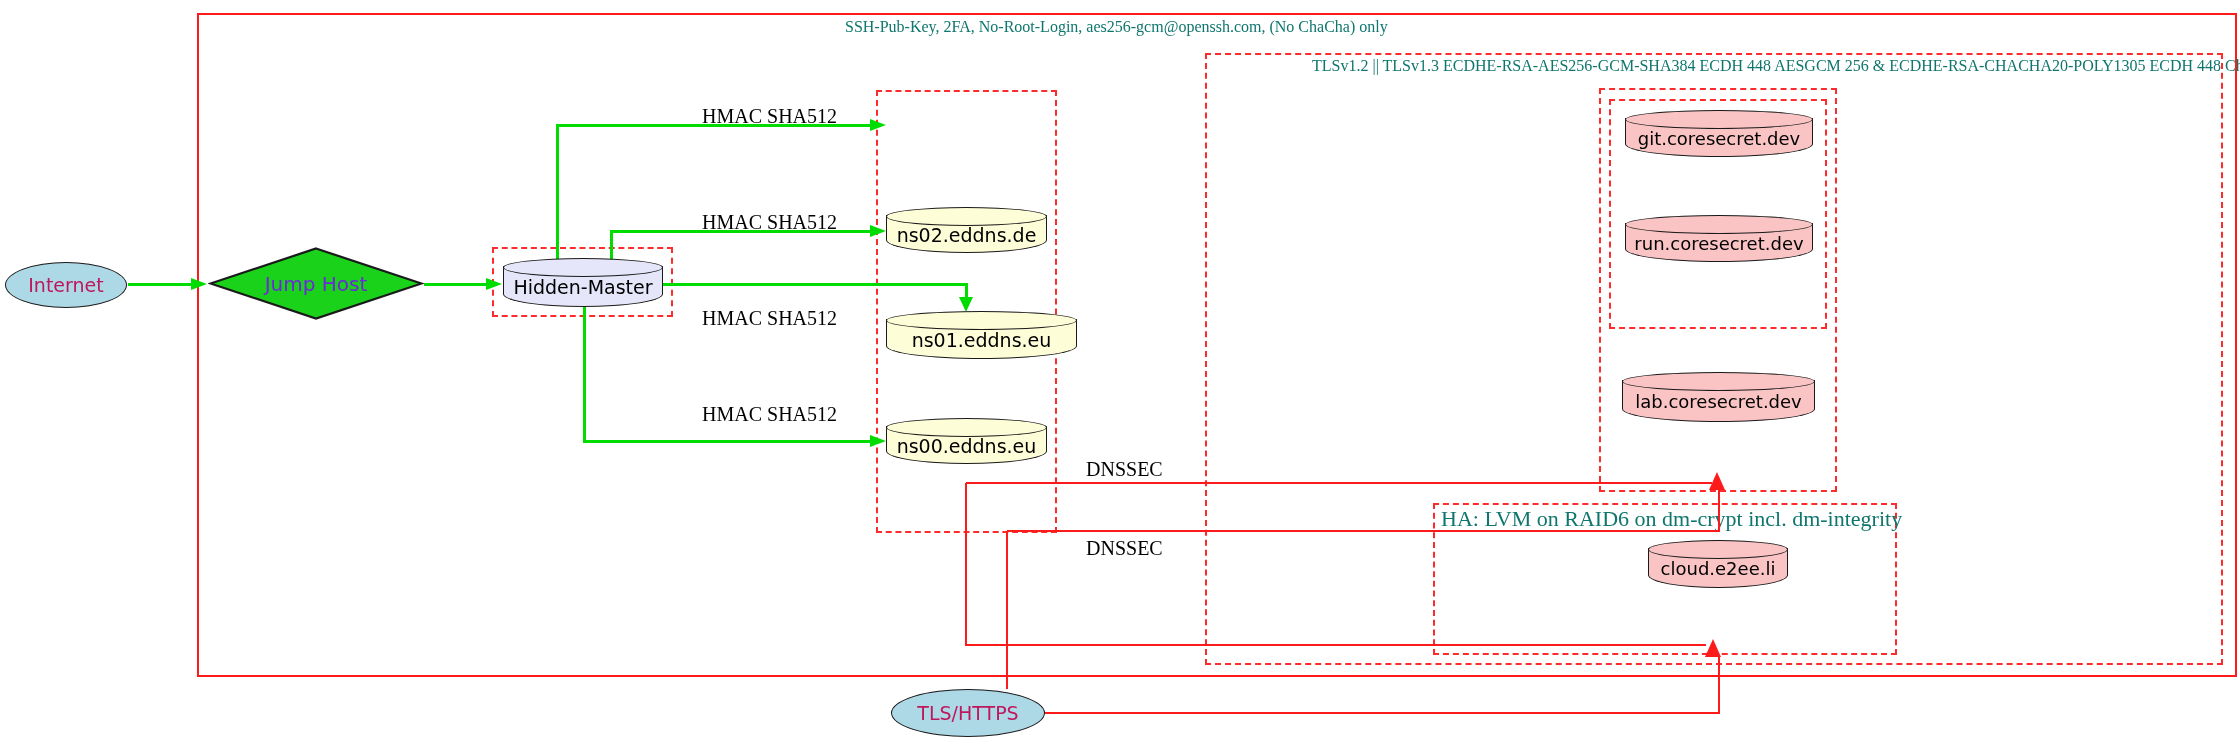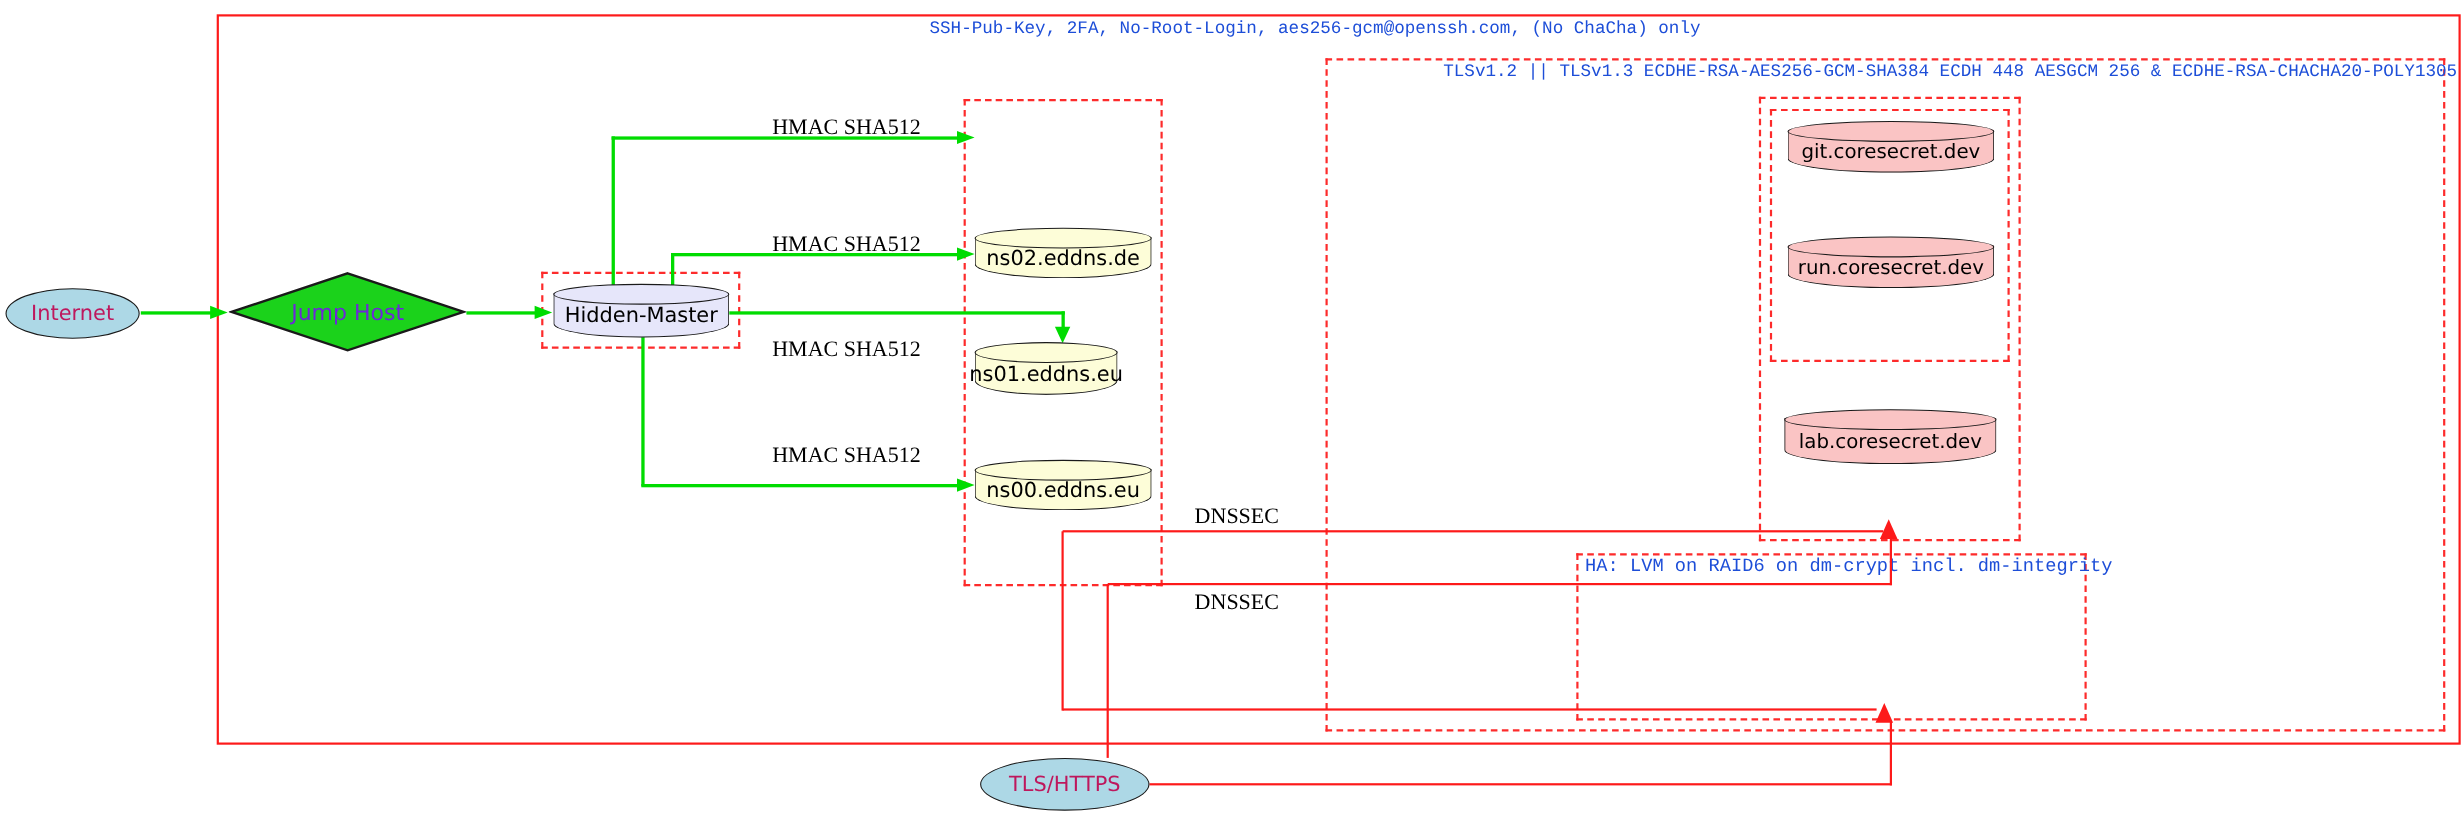--- a/index.html
+++ b/index.html
@@ -3,22 +3,22 @@
 <meta charset="utf-8">
 <style>
   html,body{margin:0;padding:0;background:#ffffff;}
   .canvas{position:relative;width:2240px;height:744px;background:#ffffff;overflow:hidden;
           font-family:"DejaVu Sans","Liberation Sans",sans-serif;}
   
   .box{position:absolute;box-sizing:border-box;}
   .box.solid{border:2px solid #fd1a1a;}
   .box.dashed{border:2px dashed #fd2b2b;}
   
-  .clabel{position:absolute;font-family:Liberation Mono, monospace;
-          color:#1d4ed8;white-space:nowrap;font-size:16px;line-height:1.1;}
+  .clabel{position:absolute;font-family:Liberation Serif, serif;
+          color:#0f766e;white-space:nowrap;font-size:16px;line-height:1.1;}
   .elabel{position:absolute;font-family:"Liberation Serif","DejaVu Serif",serif;
           color:#000;white-space:nowrap;font-size:20px;line-height:1;}
   
   .hl,.vl{position:absolute;}
   .green{background:#00dc00;}
   .red{background:#fd1a1a;}
   .hl.green{height:3px;} .vl.green{width:3px;}
   .hl.red{height:2px;}  .vl.red{width:2px;}
   .arr{position:absolute;width:0;height:0;}
   .arr.right-green{border-top:6px solid transparent;border-bottom:6px solid transparent;border-left:16px solid #00dc00;}
@@ -52,21 +52,21 @@
   <div class="box solid" style="left:197px;top:13px;width:2040px;height:664px;"></div>
   <div class="box dashed" style="left:1205px;top:53px;width:1018px;height:612px;"></div>
   <div class="box dashed" style="left:876px;top:90px;width:181px;height:443px;"></div>
   <div class="box dashed" style="left:1599px;top:88px;width:238px;height:404px;"></div>
   <div class="box dashed" style="left:1609px;top:99px;width:218px;height:230px;"></div>
   <div class="box dashed" style="left:1433px;top:503px;width:464px;height:152px;"></div>
   <div class="box dashed" style="left:492px;top:247px;width:181px;height:70px;"></div>
 
   <div class="clabel" style="left:845px;top:18px;">SSH-Pub-Key, 2FA, No-Root-Login, aes256-gcm@openssh.com, (No ChaCha) only</div>
   <div class="clabel" style="left:1312px;top:57px;">TLSv1.2 || TLSv1.3 ECDHE-RSA-AES256-GCM-SHA384 ECDH 448 AESGCM 256 &amp; ECDHE-RSA-CHACHA20-POLY1305 ECDH 448 ChaCha20 256</div>
-  <div class="clabel" style="left:1441px;top:507px;font-size:17px;">HA: LVM on RAID6 on dm-crypt incl. dm-integrity</div>
+  <div class="clabel" style="left:1441px;top:507px;font-size:22px;">HA: LVM on RAID6 on dm-crypt incl. dm-integrity</div>
 
   <div class="hl green" style="left:128px;top:283px;width:64px;"></div>
   <div class="arr right-green" style="left:191px;top:278px;"></div>
 
   <div class="hl green" style="left:424px;top:283px;width:63px;"></div>
   <div class="arr right-green" style="left:486px;top:278px;"></div>
 
   <div class="vl green" style="left:556px;top:124px;height:136px;"></div>
   <div class="hl green" style="left:556px;top:124px;width:314px;"></div>
   <div class="arr right-green" style="left:870px;top:119px;"></div>
@@ -118,21 +118,21 @@
     <div class="cyl-label" style="font-size:19px;">Hidden-Master</div>
   </div>
 
 
   <div class="cyl cyl-yellow" style="left:886px;top:207px;width:161px;height:46px;">
     <div class="cyl-body"></div>
     <div class="cyl-top"></div>
     <div class="cyl-label" style="font-size:19px;">ns02.eddns.de</div>
   </div>
 
-  <div class="cyl cyl-yellow" style="left:886px;top:311px;width:130px;height:48px;text-decoration:underline;">
+  <div class="cyl cyl-yellow" style="left:886px;top:311px;width:191px;height:48px;text-decoration:underline;">
     <div class="cyl-body"></div>
     <div class="cyl-top"></div>
     <div class="cyl-label" style="font-size:19px;">ns01.eddns.eu</div>
   </div>
 
   <div class="cyl cyl-yellow" style="left:886px;top:418px;width:161px;height:46px;">
     <div class="cyl-body"></div>
     <div class="cyl-top"></div>
     <div class="cyl-label" style="font-size:19px;">ns00.eddns.eu</div>
   </div>
@@ -148,18 +148,23 @@
     <div class="cyl-top"></div>
     <div class="cyl-label" style="font-size:18px;">lab.coresecret.dev</div>
   </div>
 
   <div class="cyl cyl-pink" style="left:1625px;top:215px;width:188px;height:47px;">
     <div class="cyl-body"></div>
     <div class="cyl-top"></div>
     <div class="cyl-label" style="font-size:18px;">run.coresecret.dev</div>
   </div>
 
+  <div class="cyl cyl-pink" style="left:1648px;top:540px;width:140px;height:48px;">
+    <div class="cyl-body"></div>
+    <div class="cyl-top"></div>
+    <div class="cyl-label" style="font-size:18px;">cloud.e2ee.li</div>
+  </div>
 
   <div class="node ellipse fill-blue" style="left:891px;top:689px;width:154px;height:48px;">
     <span>TLS/HTTPS</span>
   </div>
 
 </div>
 
 </body></html>

